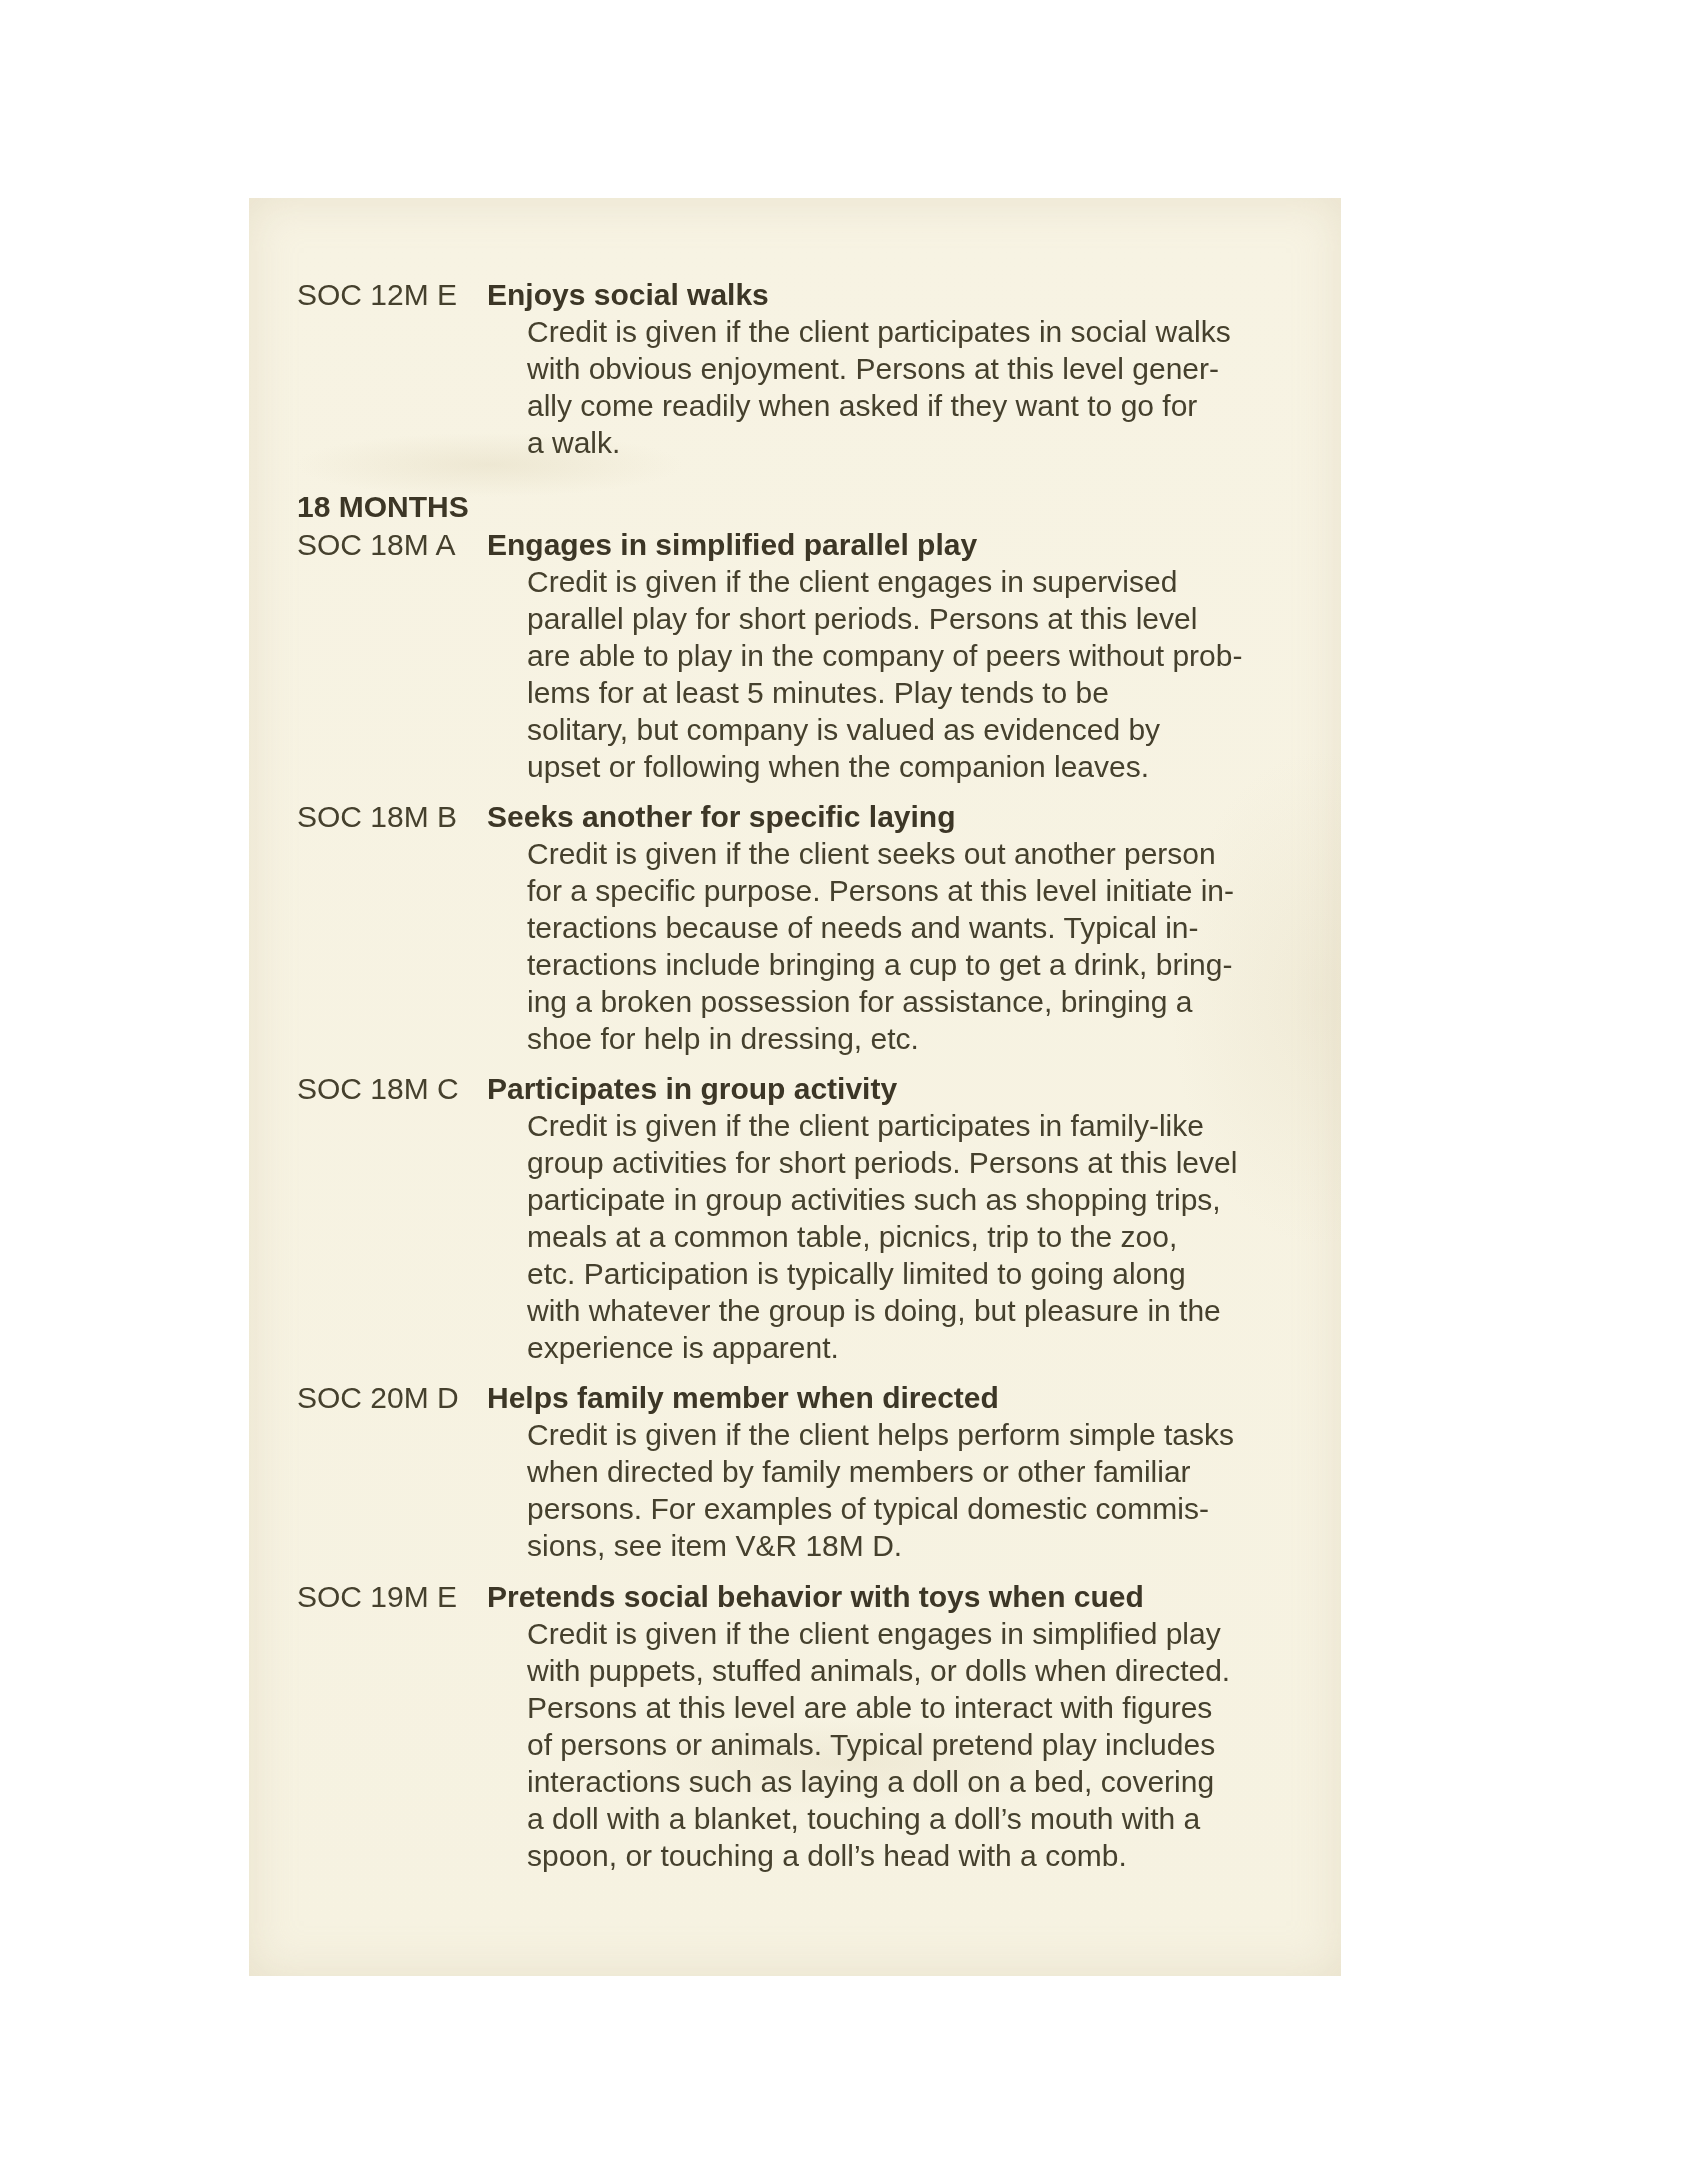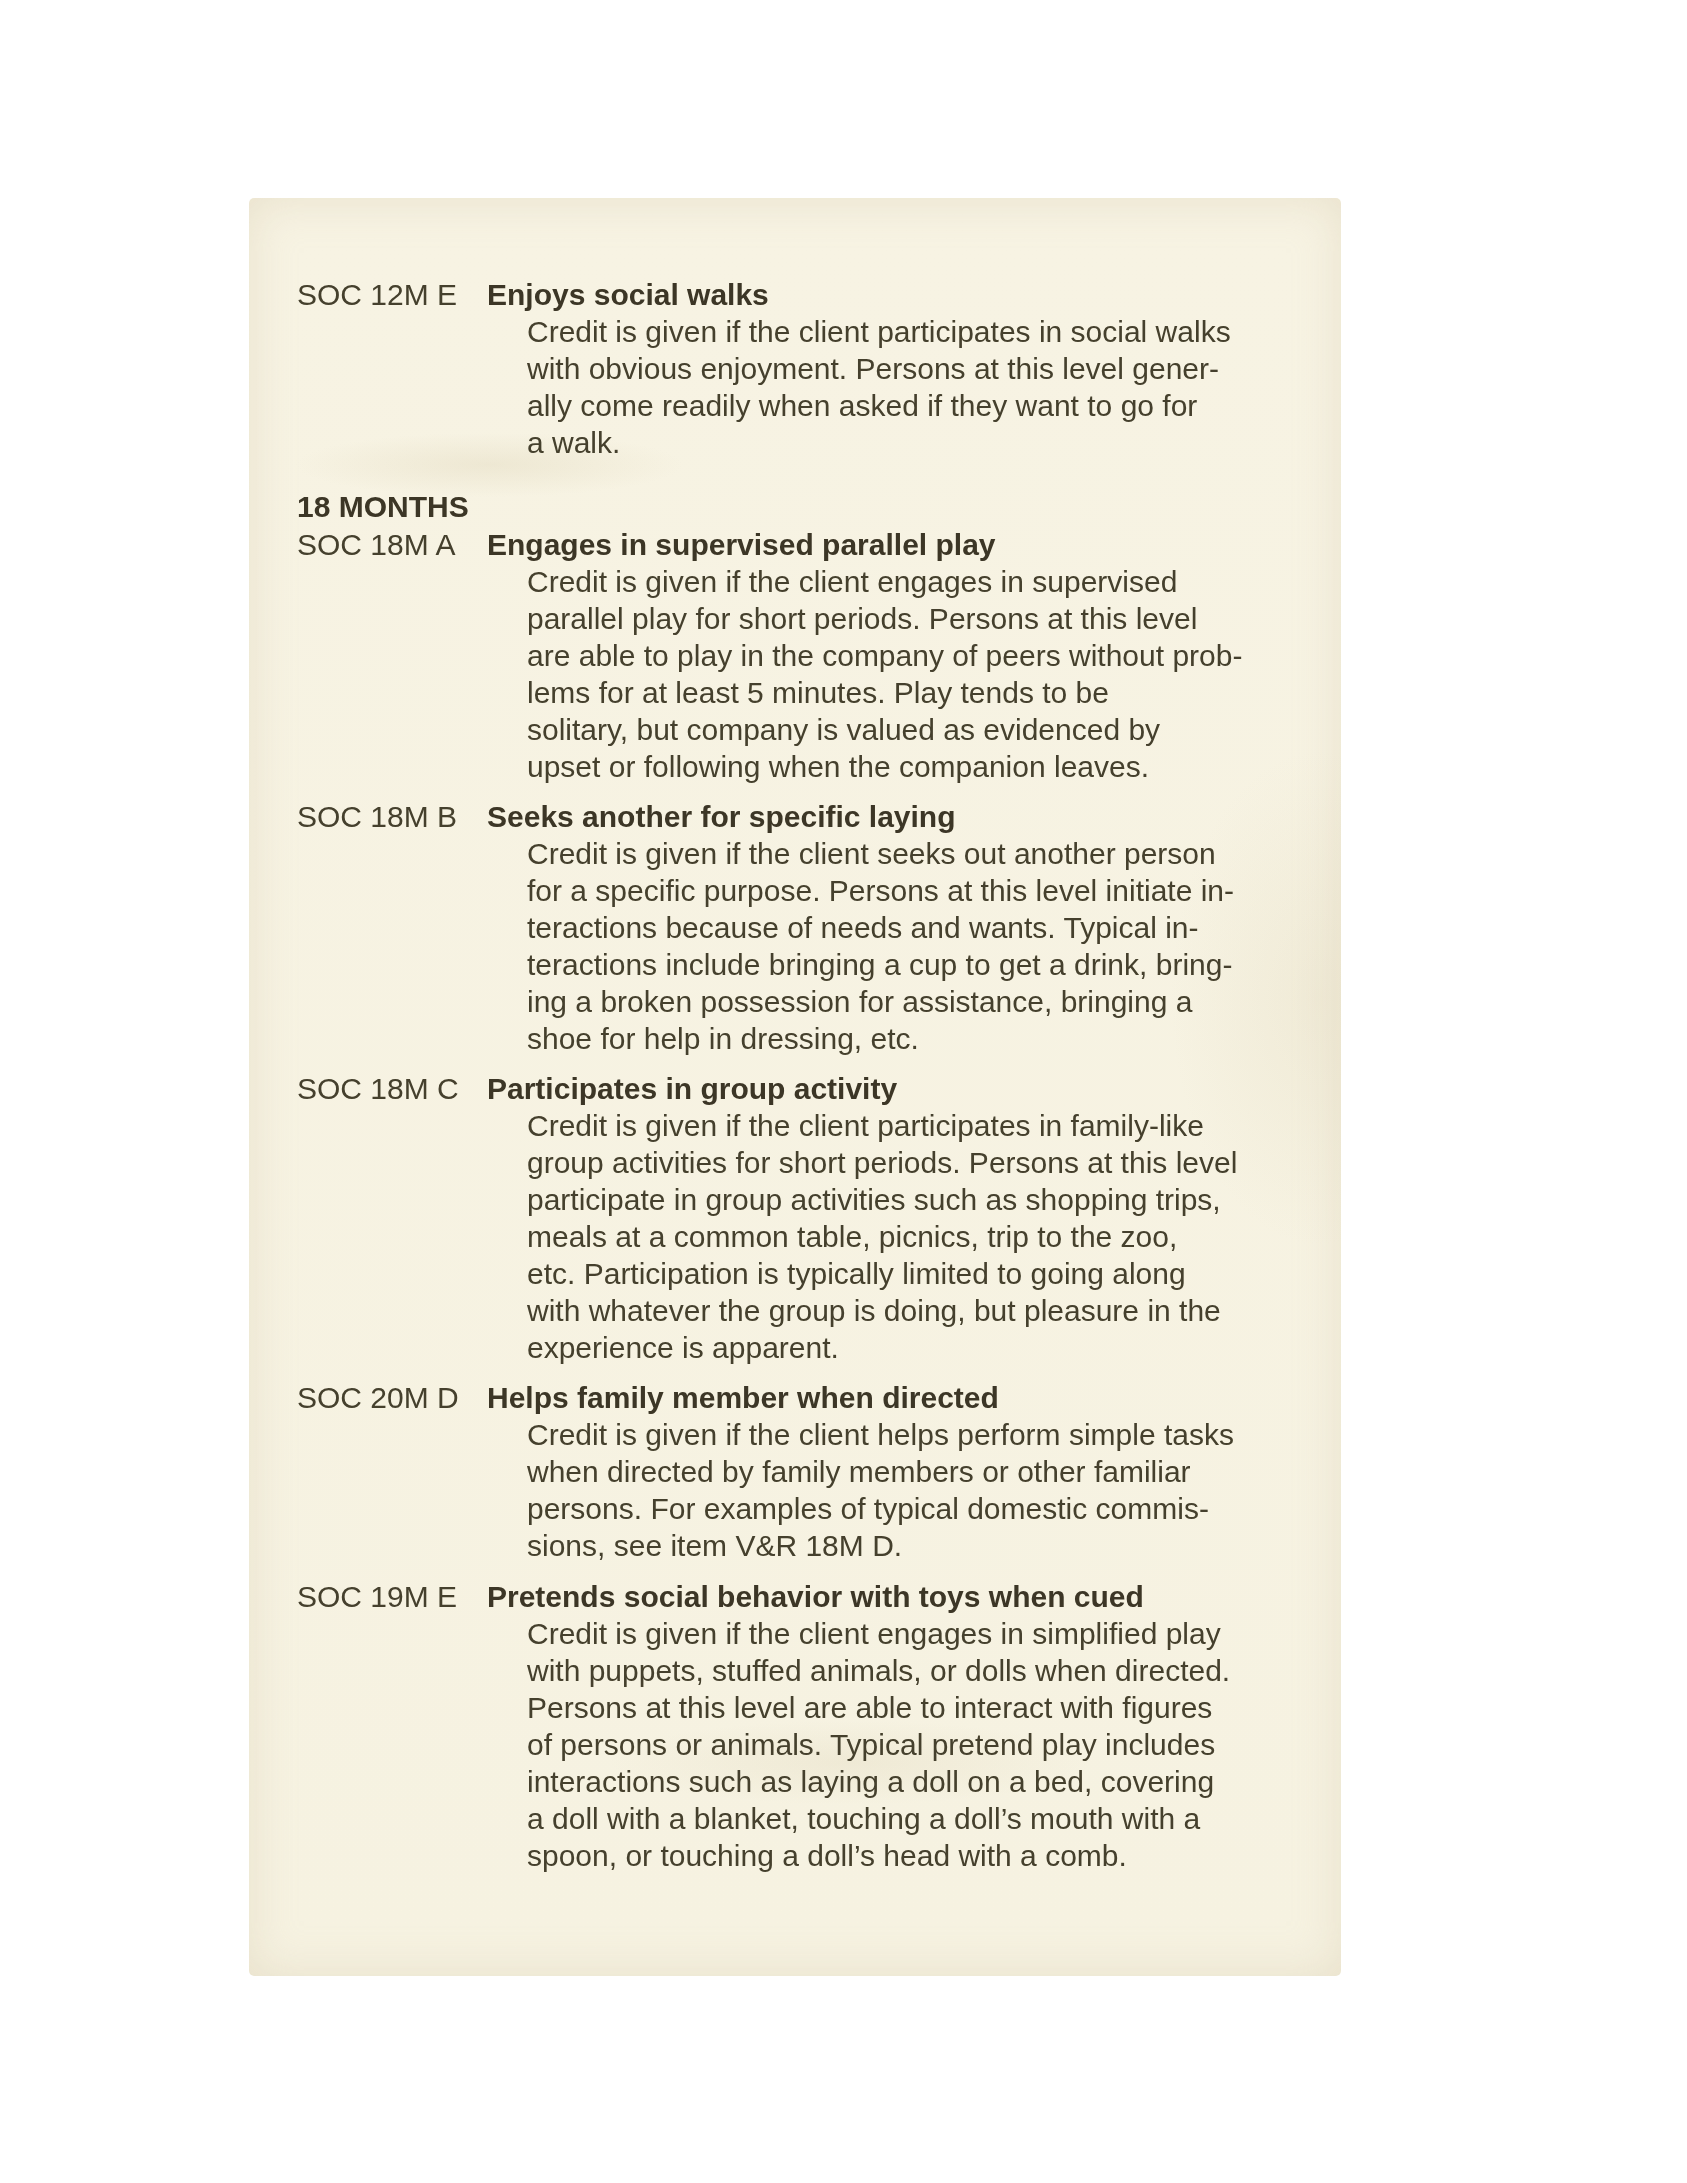--- a/index.html
+++ b/index.html
@@ -20,21 +20,21 @@
     position: absolute;
     left: 249px;
     top: 198px;
     width: 1092px;
     height: 1778px;
     background-image:
       radial-gradient(ellipse 278px 46px at 22% 15%, rgba(214,203,170,0.28), transparent 70%),
       radial-gradient(ellipse 344px 60px at 55% 88%, rgba(214,203,170,0.22), transparent 70%),
       radial-gradient(ellipse 198px 331px at 98% 45%, rgba(214,203,170,0.20), transparent 75%),
       linear-gradient(#f7f3e3, #f6f2e1);
-    border-radius: 5px;
+    border-radius: 0;
     box-shadow: inset 0 0 46px rgba(205,193,160,0.35);
   }
   .content {
     position: absolute;
     left: 48px;
     top: 78px;
     width: 1032px;
     color: #45402d;
     font-size: 30px;
     line-height: 37px;
@@ -82,21 +82,21 @@
 ally come readily when asked if they want to go for
 a walk.</div>
         </div>
       </div>
 
       <div class="section-header">18 MONTHS</div>
 
       <div class="item">
         <div class="code">SOC 18M A</div>
         <div class="right">
-          <div class="title">Engages in supervised parallel play</div>
+          <div class="title">Engages in simplified parallel play</div>
           <div class="body">Credit is given if the client engages in supervised
 parallel play for short periods. Persons at this level
 are able to play in the company of peers without prob-
 lems for at least 5 minutes. Play tends to be
 solitary, but company is valued as evidenced by
 upset or following when the companion leaves.</div>
         </div>
       </div>
 
       <div class="item">

